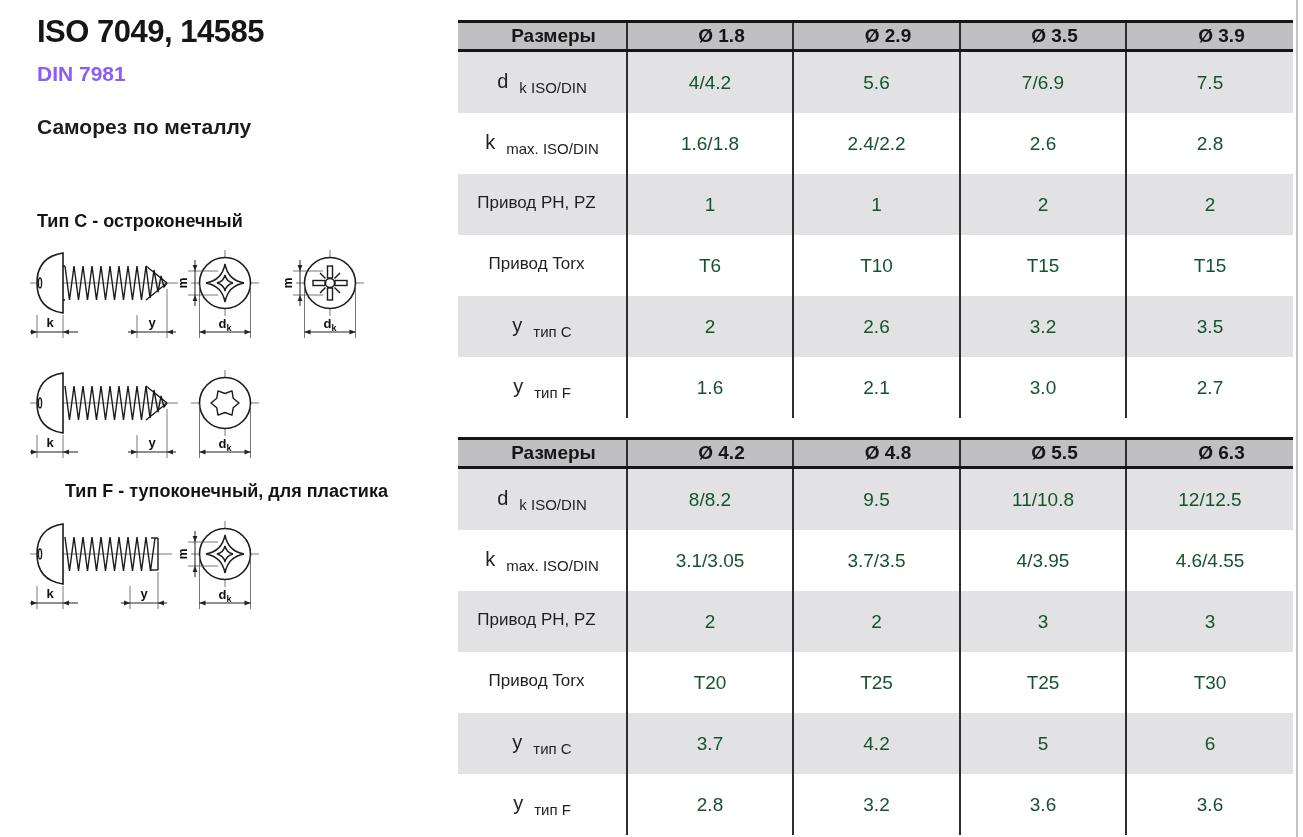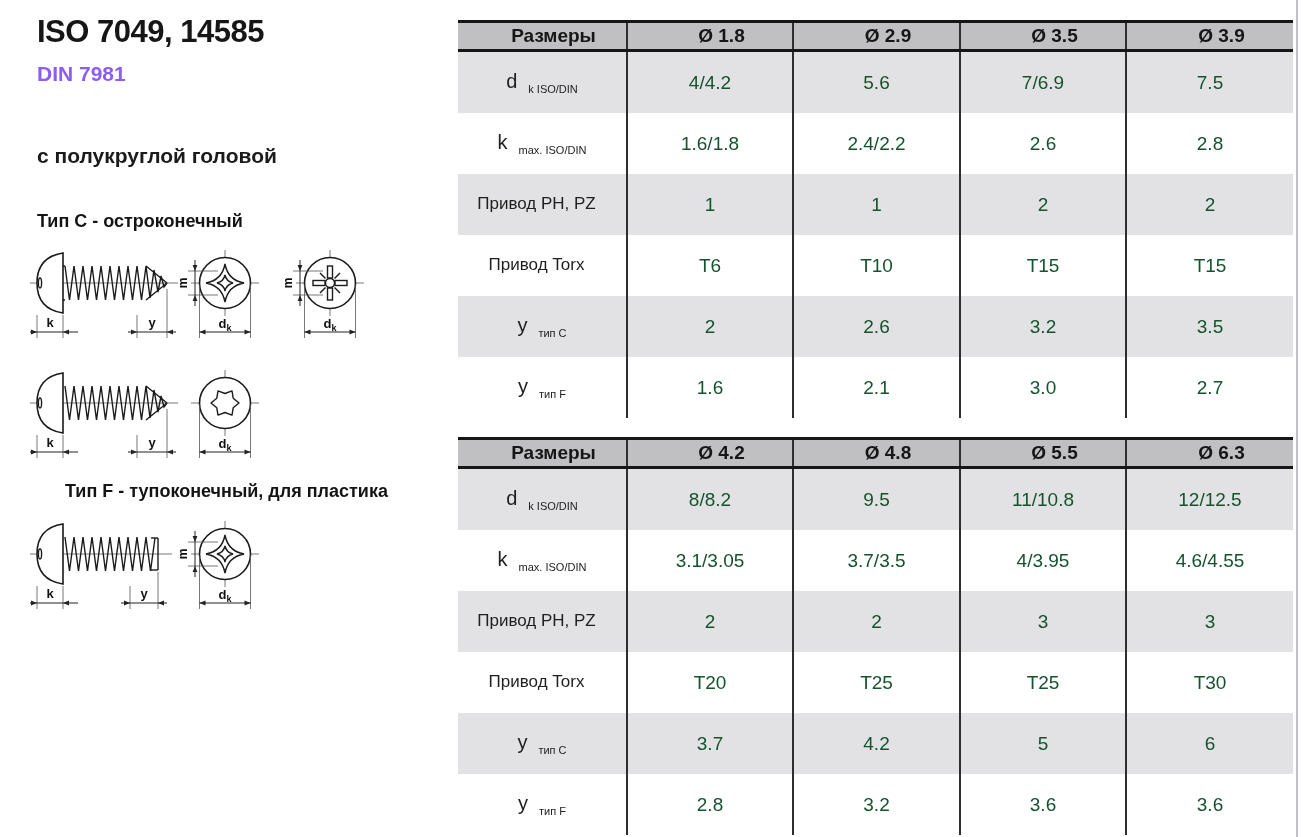--- a/index.html
+++ b/index.html
@@ -34,21 +34,21 @@
   table.spec tr.hrow th{
     height:26px;background:#c0c0c2;
     border-top:3px solid #161616;border-bottom:3px solid #161616;
     font-size:19px;font-weight:bold;color:#161616;padding-left:23px;
   }
   table.spec td{height:61px;background:#ffffff;}
   table.spec tr.shaded td{background:#e2e2e4;}
   td.val{font-size:19px;font-weight:normal;color:#14532d;}
   td.lbl{font-size:17px;color:#1f1f1f;}
   .lblmain.dim{font-size:20px;}
-  .lblsub{font-size:11px;vertical-align:-5px;margin-left:11px;color:#222;}
+  .lblsub{font-size:15px;vertical-align:-5px;margin-left:11px;color:#222;}
 
   
   svg.draw{position:absolute;overflow:visible;}
   .d1{left:30px;top:237px;}
   .d2{left:30px;top:357px;}
   .d3{left:30px;top:508px;}
   svg text{font-family:"Liberation Sans",sans-serif;fill:#111;font-weight:bold;}
   .outline{fill:#ffffff;stroke:#1b1b1b;stroke-width:1.6;}
   .stroke{fill:none;stroke:#1b1b1b;stroke-width:1.4;}
   .thin{fill:none;stroke:#555;stroke-width:0.8;}
@@ -58,22 +58,21 @@
   .edge-line{left:1296px;top:0;width:2px;height:837px;background:#c2c2c6;}
 </style>
 </head>
 <body>
 
 <div class="abs edge-line"></div>
 
 <div class="abs title">ISO 7049, 14585</div>
 <div class="abs subtitle">DIN 7981</div>
 <div class="abs desc">
-  <br>
-  <span>с полукруглой головой</span>
+  <span>Саморез по металлу</span><br>
 </div>
 <div class="abs typeheading type-c">Тип C - остроконечный</div>
 <div class="abs typeheading type-f">Тип F - тупоконечный, для пластика</div>
 
 <svg class="draw d1" width="345" height="112" viewBox="0 0 345 112">
 
   <g>
     <line class="thin" x1="0" y1="46" x2="148" y2="46"></line>
     <path class="outline" d="M33,16 C13,19 7,31 7,46 C7,61 13,73 33,76 Z"></path>
     <ellipse class="stroke" cx="10" cy="46" rx="1.6" ry="5"></ellipse>

